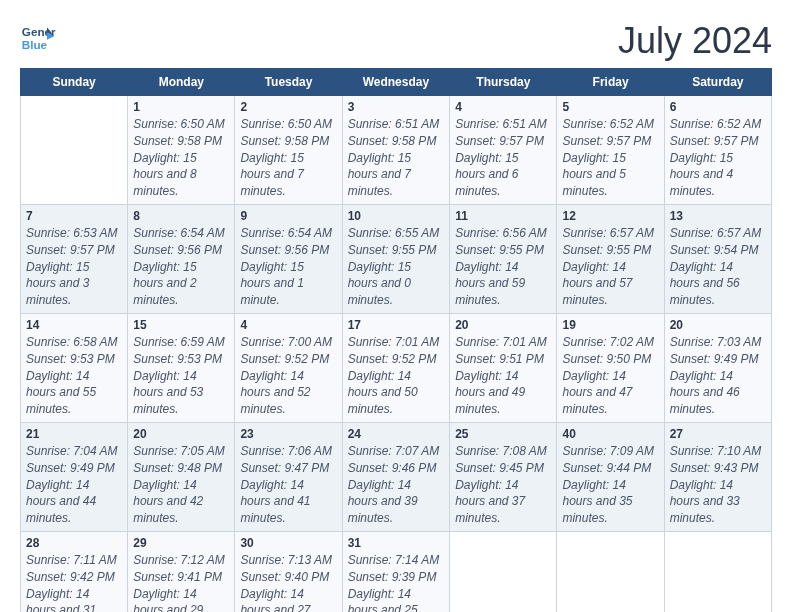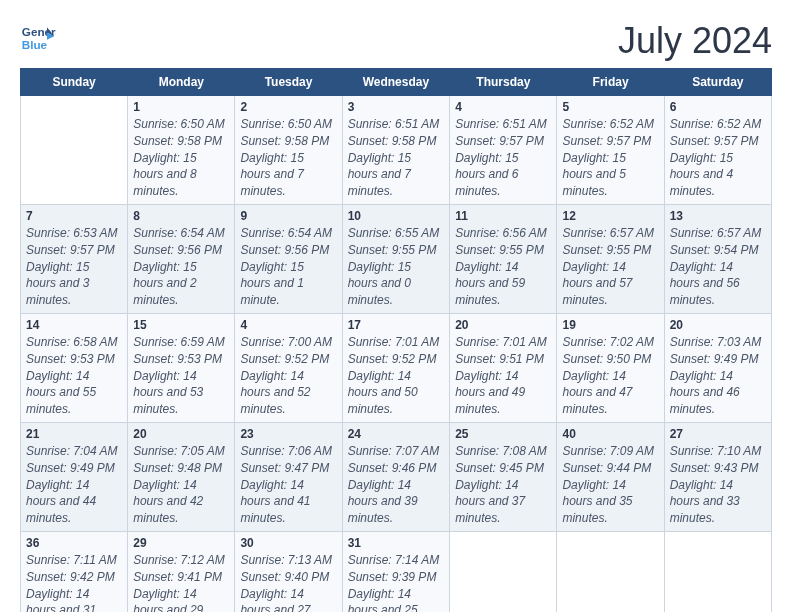--- a/index.html
+++ b/index.html
@@ -222,21 +222,21 @@
           <div class="day-number">40</div>
           <div class="day-info">Sunrise: 7:09 AM<br>Sunset: 9:44 PM<br>Daylight: 14 hours and 35 minutes.</div>
         </td>
         <td>
           <div class="day-number">27</div>
           <div class="day-info">Sunrise: 7:10 AM<br>Sunset: 9:43 PM<br>Daylight: 14 hours and 33 minutes.</div>
         </td>
       </tr>
       <tr>
         <td>
-          <div class="day-number">36</div>
+          <div class="day-number">28</div>
           <div class="day-info">Sunrise: 7:11 AM<br>Sunset: 9:42 PM<br>Daylight: 14 hours and 31 minutes.</div>
         </td>
         <td>
           <div class="day-number">29</div>
           <div class="day-info">Sunrise: 7:12 AM<br>Sunset: 9:41 PM<br>Daylight: 14 hours and 29 minutes.</div>
         </td>
         <td>
           <div class="day-number">30</div>
           <div class="day-info">Sunrise: 7:13 AM<br>Sunset: 9:40 PM<br>Daylight: 14 hours and 27 minutes.</div>
         </td>

